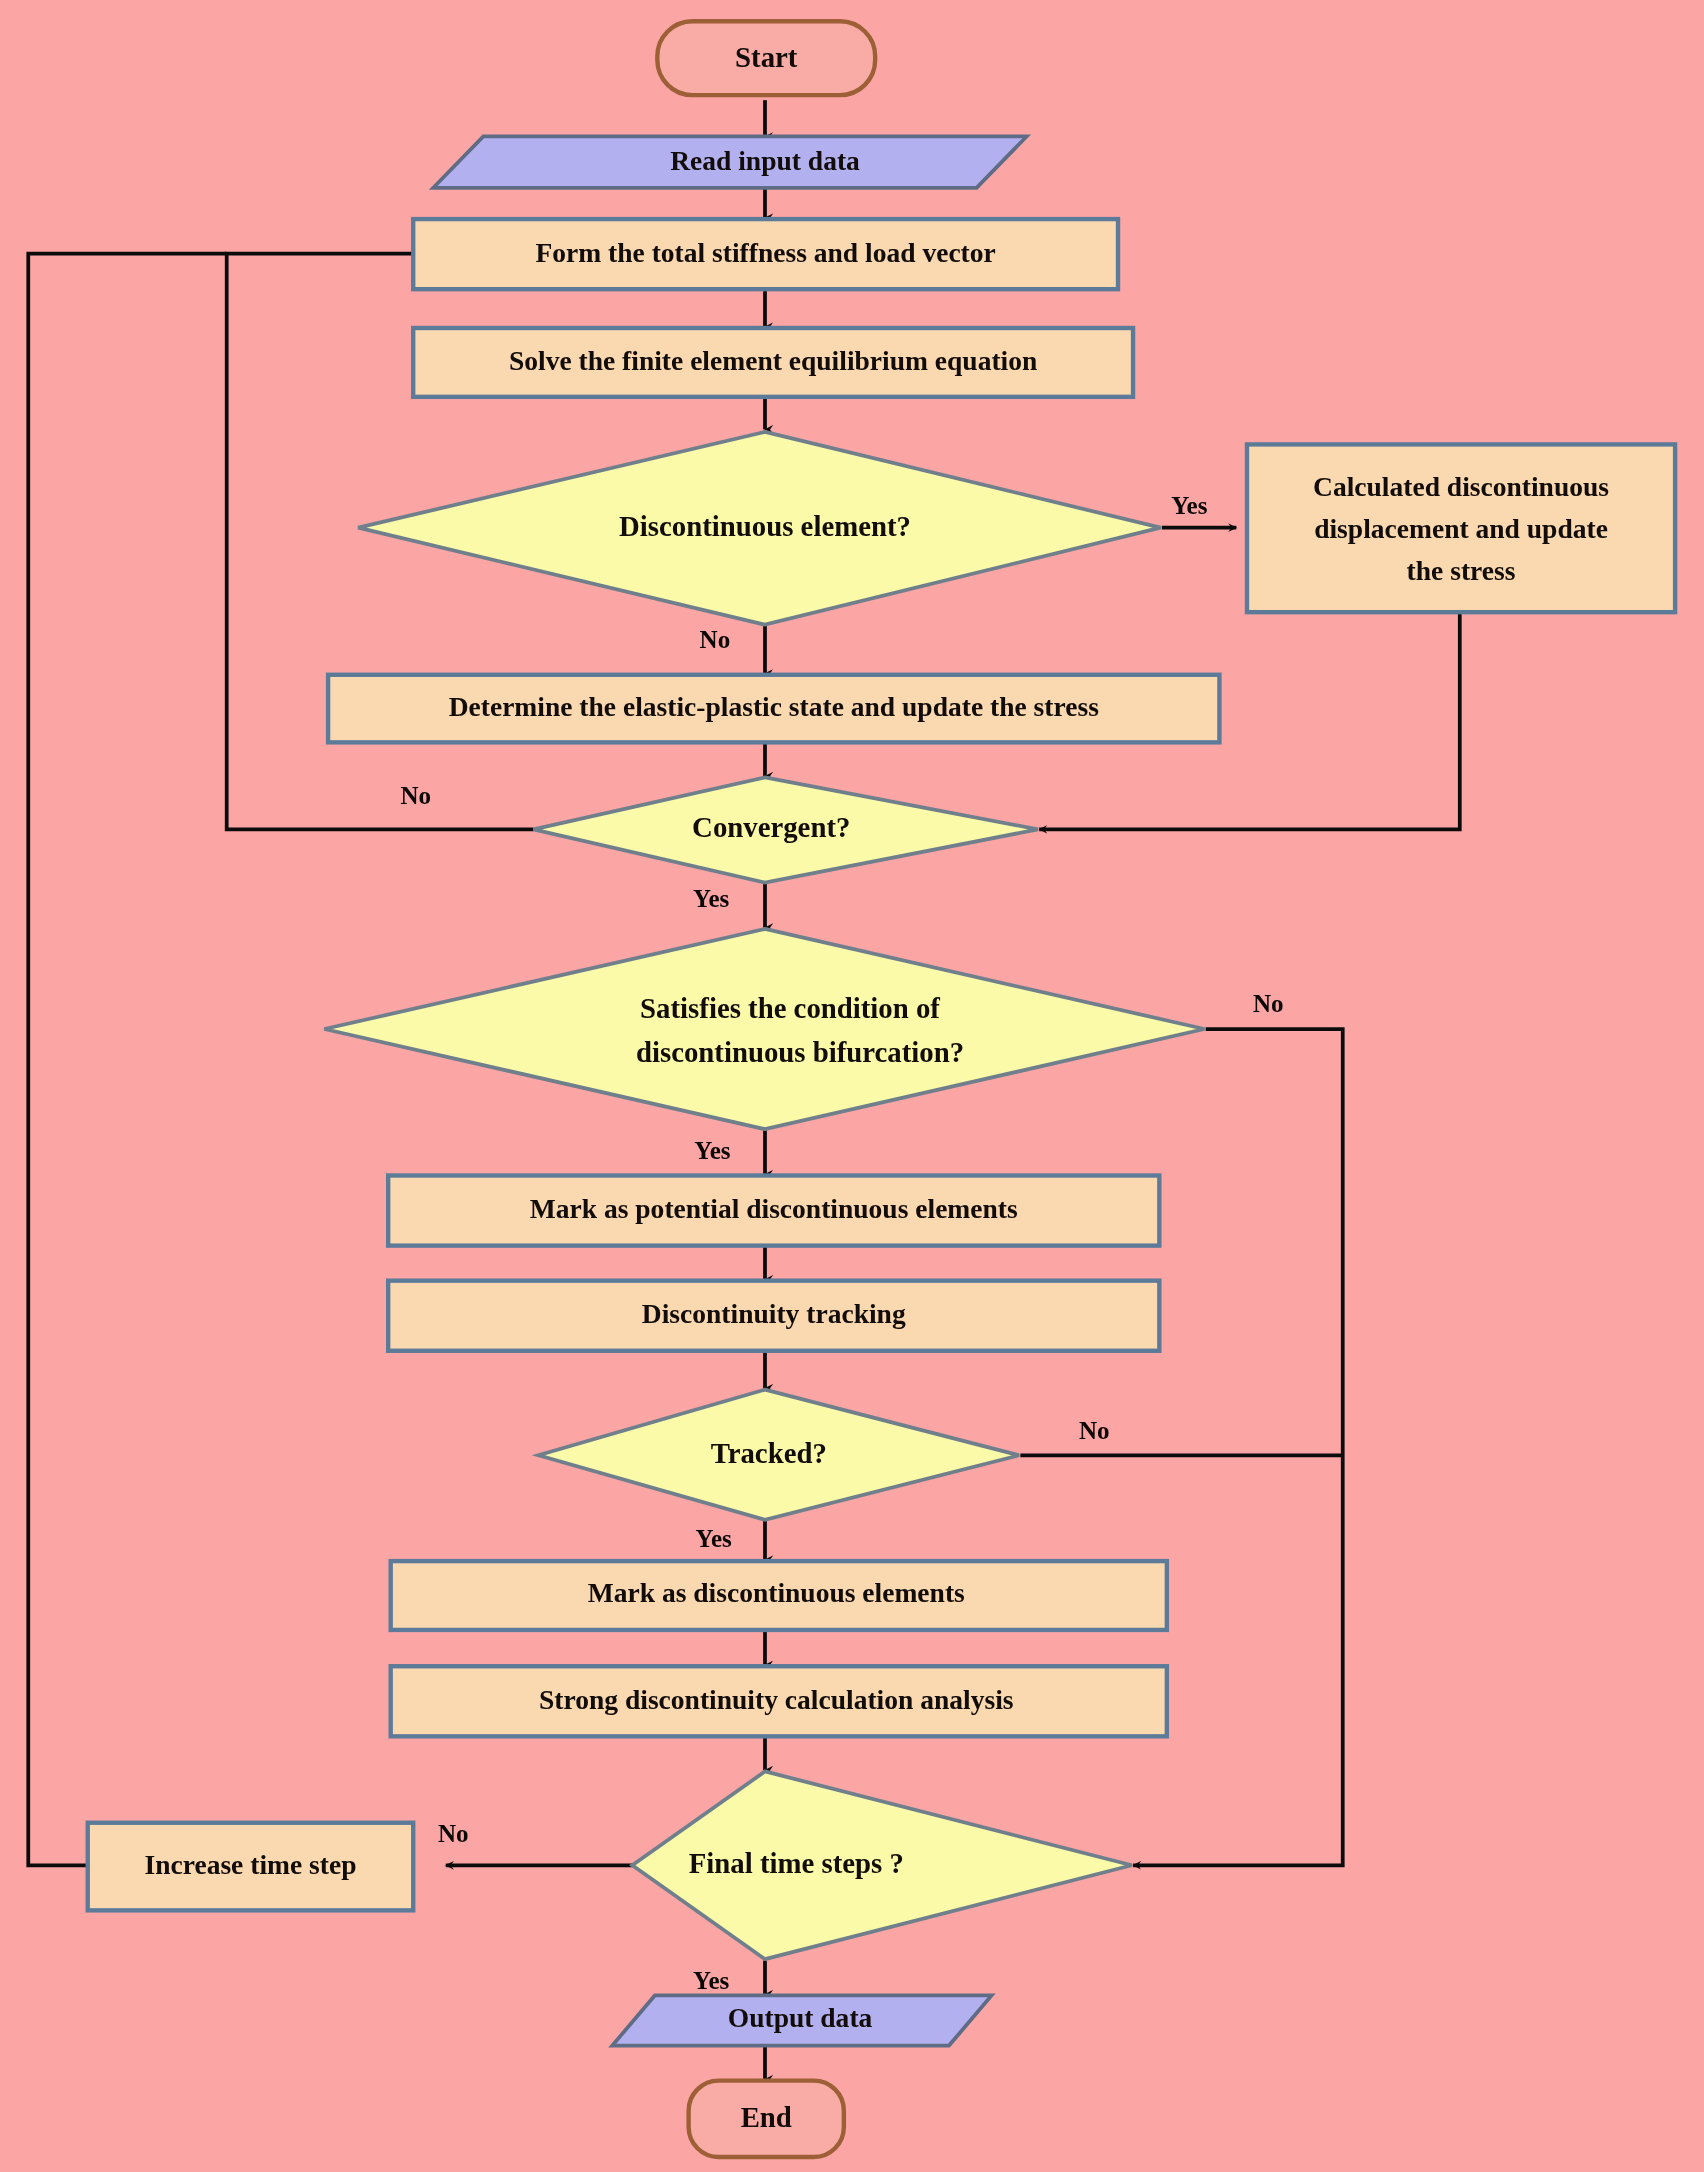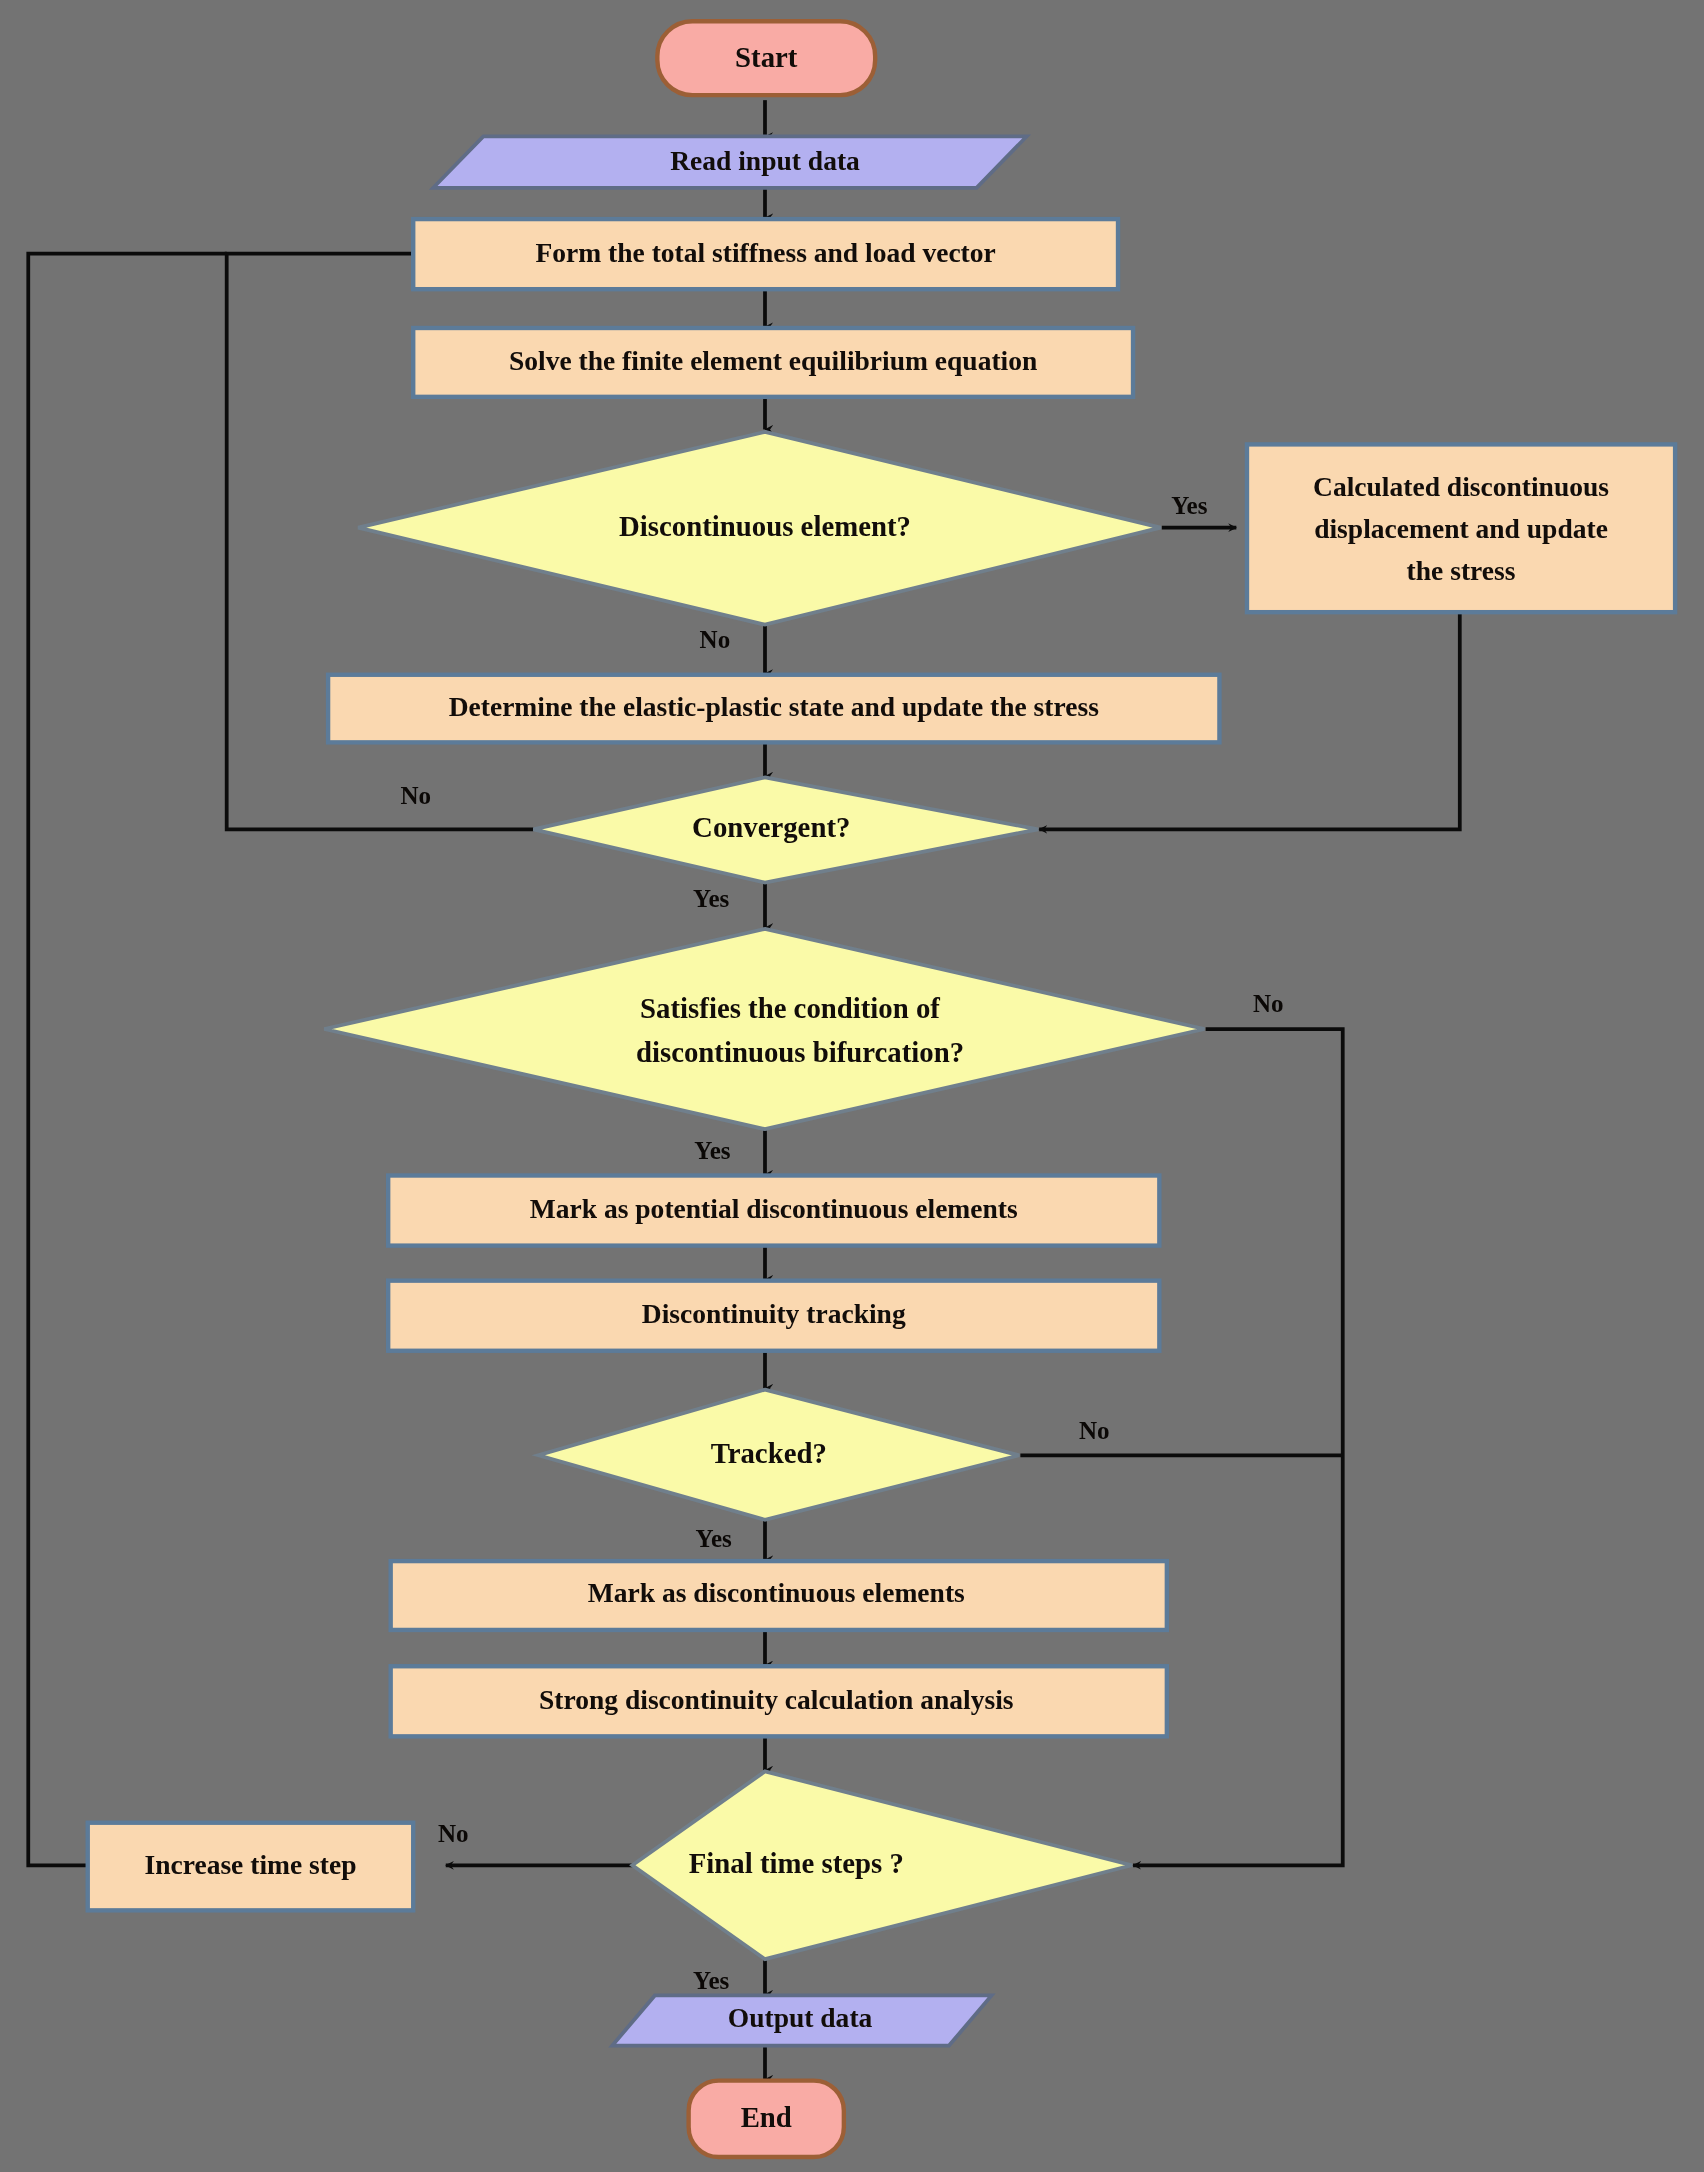--- a/index.html
+++ b/index.html
@@ -4,21 +4,21 @@
 <style>
   html, body {
     margin: 0;
     padding: 0;
     background: #ffffff;
   }
   #chart-root {
     position: relative;
     width: 1704px;
     height: 2172px;
-    background: #737373;
+    background: #fca5a5;
     font-family: "Liberation Serif", "DejaVu Serif", serif;
     overflow: hidden;
   }
   svg#flow {
     position: absolute;
     top: 0;
     left: 0;
     width: 1704px;
     height: 2172px;
     display: block;

